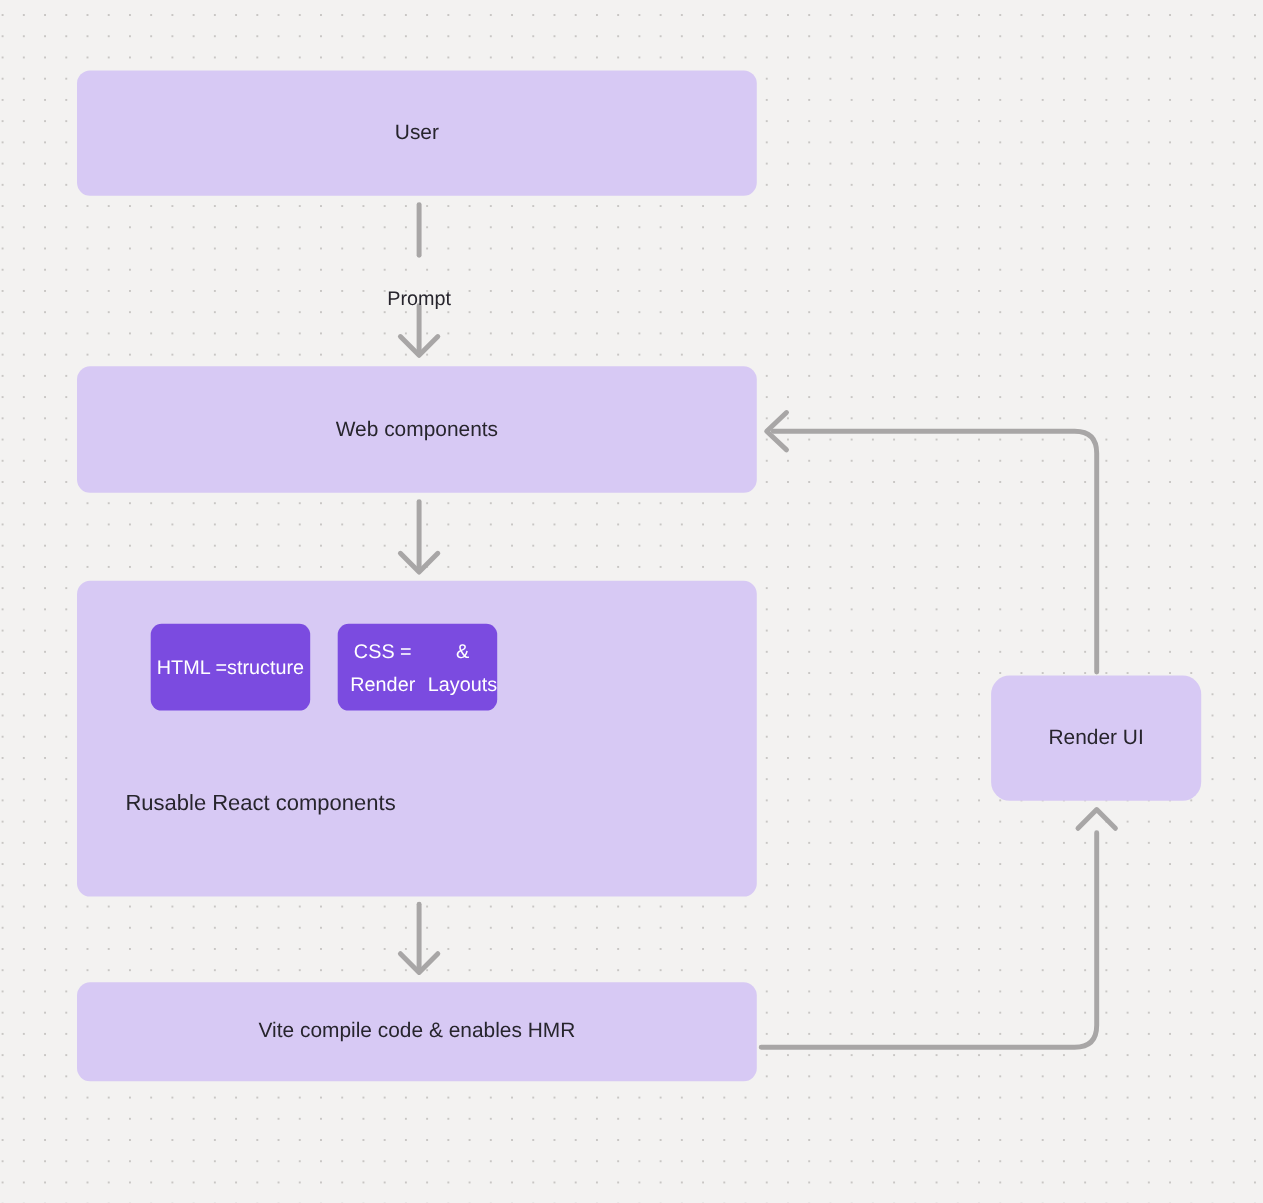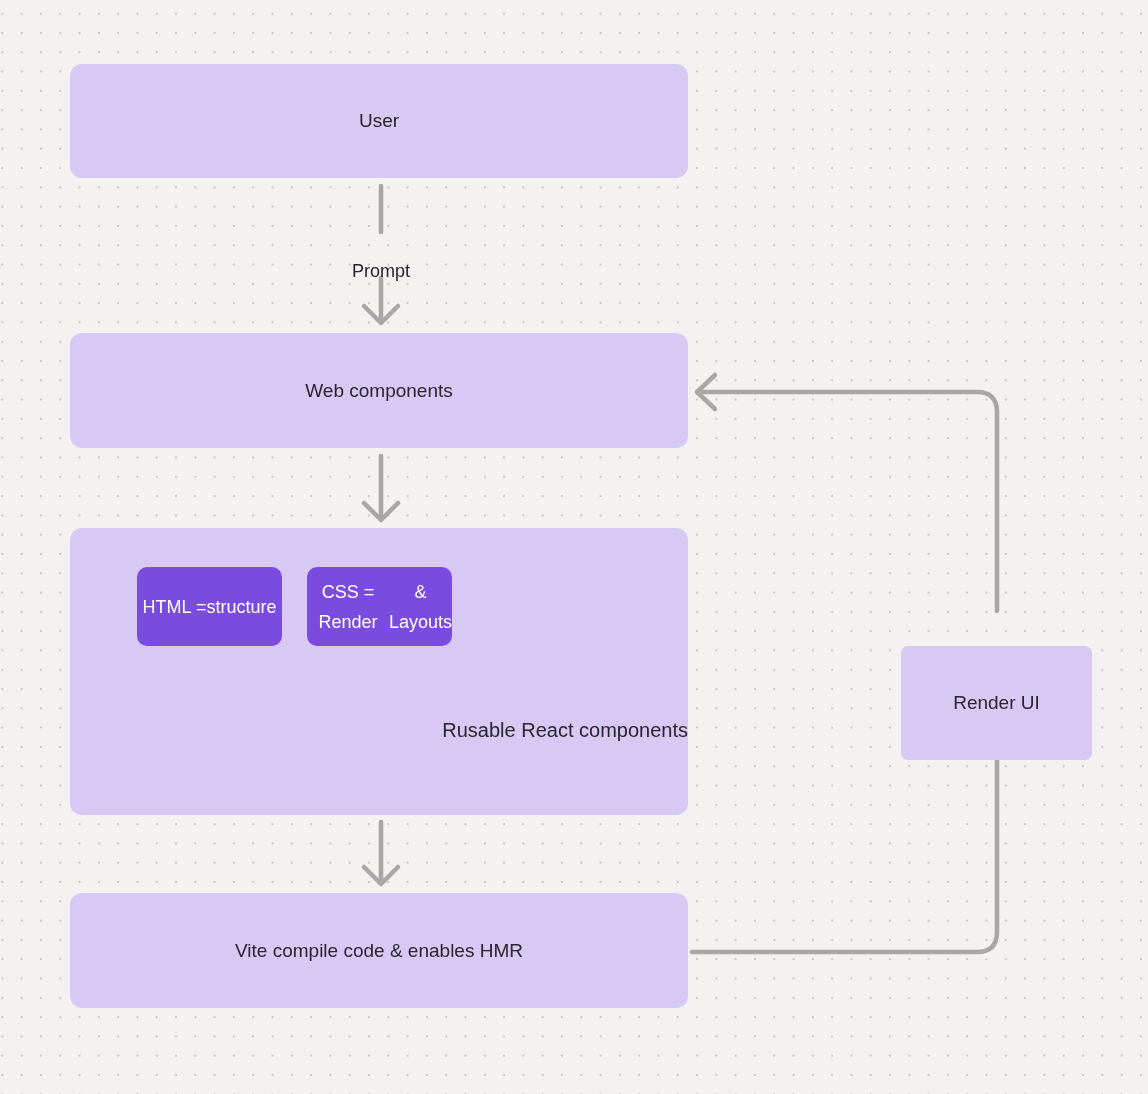--- a/index.html
+++ b/index.html
@@ -74,36 +74,36 @@
     font-weight:500;
     line-height:30px;
     flex-direction:row;
   }
   .node-sm .line{display:block;}
   .node-render{
     left:901px;top:614px;
     width:191px;
     height:114px;
     background:var(--node-fill-light);
-    border-radius:7px;
+    border-radius:17px;
     color:var(--text-dark);
     font-size:19px;
     font-weight:500;
-    margin-top:32px;
   }
   .group-label{
     position:absolute;
     left:0;right:0;
     top:188px;
     height:28px;
     line-height:28px;
-    text-align:right;
+    text-align:left;
     color:var(--text-dark);
     font-size:20px;
     font-weight:500;
+    padding-left:44px;
   }
   .edge-label{
     position:absolute;
     left:310px;
     top:257px;
     width:142px;
     height:28px;
     line-height:28px;
     text-align:center;
     color:var(--text-dark);
@@ -155,21 +155,21 @@
       <span class="line">HTML =</span>
       <span class="line">structure</span>
     </div>
     <div class="node node-sm" style="left:237px;">
       <span class="line">CSS = Render</span>
       <span class="line">&amp; Layouts</span>
     </div>
     <div class="group-label">Rusable React components</div>
   </div>
 
-  <div class="node node-lg" style="left:70px;top:893px;height:115px;">
+  <div class="node node-lg" style="left:70px;top:893px;height:90px;">
     <span>Vite compile code &amp; enables HMR</span>
   </div>
 
   <div class="node node-render">
     <span>Render UI</span>
   </div>
 
 </div>
 
 </body></html>

